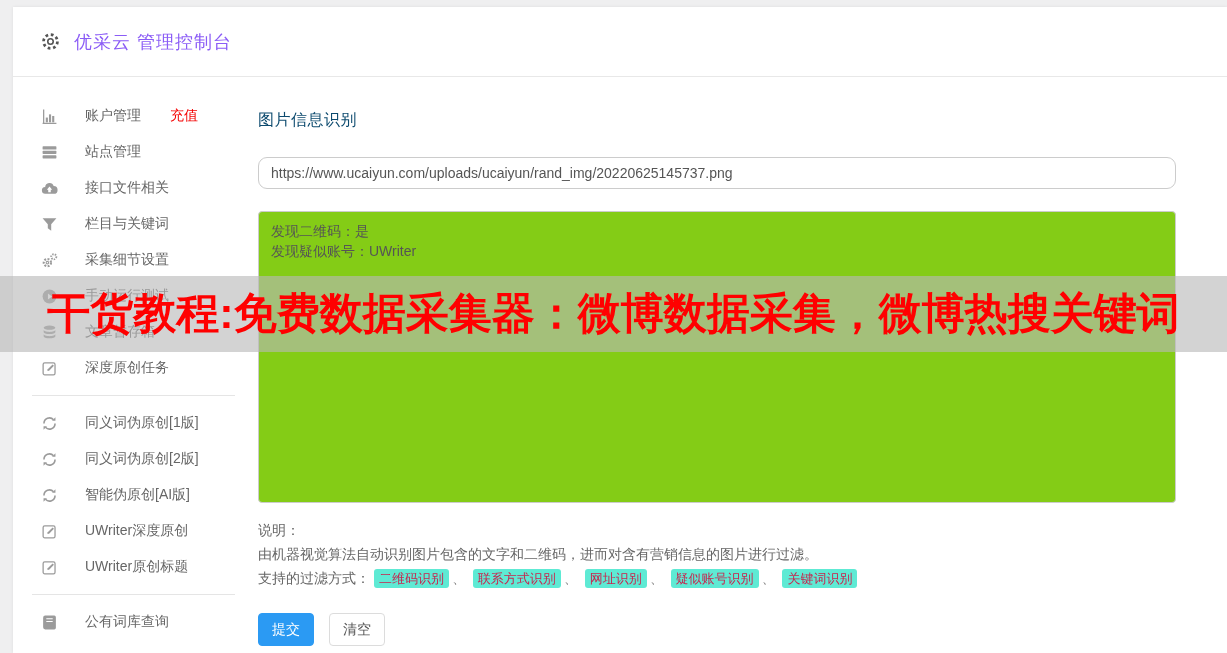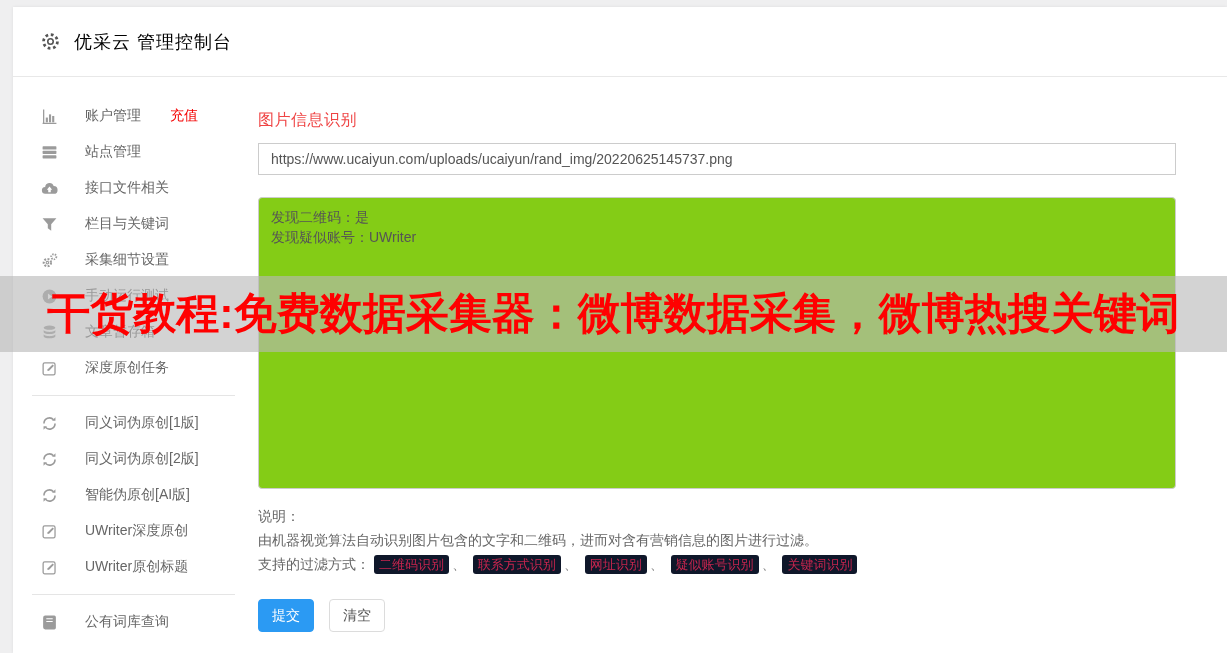--- a/index.html
+++ b/index.html
@@ -14,49 +14,49 @@
     position:absolute; left:13px; top:7px; right:0; bottom:0;
     background:#fff;
     box-shadow:0 0 3px rgba(0,0,0,0.08);
   }
   
   .header {
     height:70px; display:flex; align-items:center; gap:13px;
     padding-left:27px; border-bottom:1px solid #e8e8e8;
   }
   .header-gear { width:21px; height:21px; flex:0 0 auto; }
-  .header-title { font-size:18px; color:#000000; letter-spacing:1px; }
+  .header-title { font-size:18px; color:#8b5cf6; letter-spacing:1px; }
   
   .body-row { display:flex; height:calc(100% - 70px); }
   .sidebar { width:245px; flex:0 0 245px; padding-top:21px; }
   .side-item {
     height:36px; display:flex; align-items:center; gap:27px;
     padding-left:28px; font-size:14px; color:#666; cursor:pointer;
     white-space:nowrap;
   }
   .side-item .ico { width:17px; height:17px; color:#9b9b9b; flex:0 0 auto; }
   .side-badge { color:#f40000; margin-left:2px; }
   .side-divider { height:1px; background:#e5e5e5; margin:9px 23px 9px 19px; }
   
   .main { flex:1; padding:33px 51px 0 0; }
-  .main-title { font-size:16px; color:#ef4444; margin-bottom:12px; letter-spacing:0.5px; }
+  .main-title { font-size:16px; color:#0c4a6e; margin-bottom:26px; letter-spacing:0.5px; }
   .url-input {
-    display:block; width:100%; height:32px; border:1px solid #ccc; border-radius:0;
+    display:block; width:100%; height:32px; border:1px solid #ccc; border-radius:9px;
     padding:0 12px; font-size:14px; color:#555; outline:none;
     font-family:"Liberation Sans","DejaVu Sans",sans-serif;
   }
   .result-area {
     display:block; width:100%; height:292px; margin-top:22px;
     border:1px solid #ccc; border-radius:4px; resize:none; outline:none;
     padding:9px 12px; font-size:14px; line-height:20px; color:#555; background:#84cc16;
     font-family:Liberation Sans, sans-serif;
   }
   .desc { margin-top:15px; font-size:14px; color:#666; line-height:24px; }
   .tag {
-    color:#c7254e; background:#0f172a; border-radius:3px;
+    color:#c7254e; background:#5eead4; border-radius:3px;
     padding:2px 5px; font-size:13px;
   }
   .sep { color:#777; margin:0 3px; }
   .btn-row { margin-top:22px; display:flex; gap:15px; align-items:center; }
   .btn {
     height:33px; min-width:53px; border-radius:4px; font-size:14px;
     cursor:pointer; padding:0 13px;
     font-family:"Liberation Sans","DejaVu Sans",sans-serif;
   }
   .btn-primary { background:#2b9af3; border:1px solid #2b9af3; color:#fff; }

